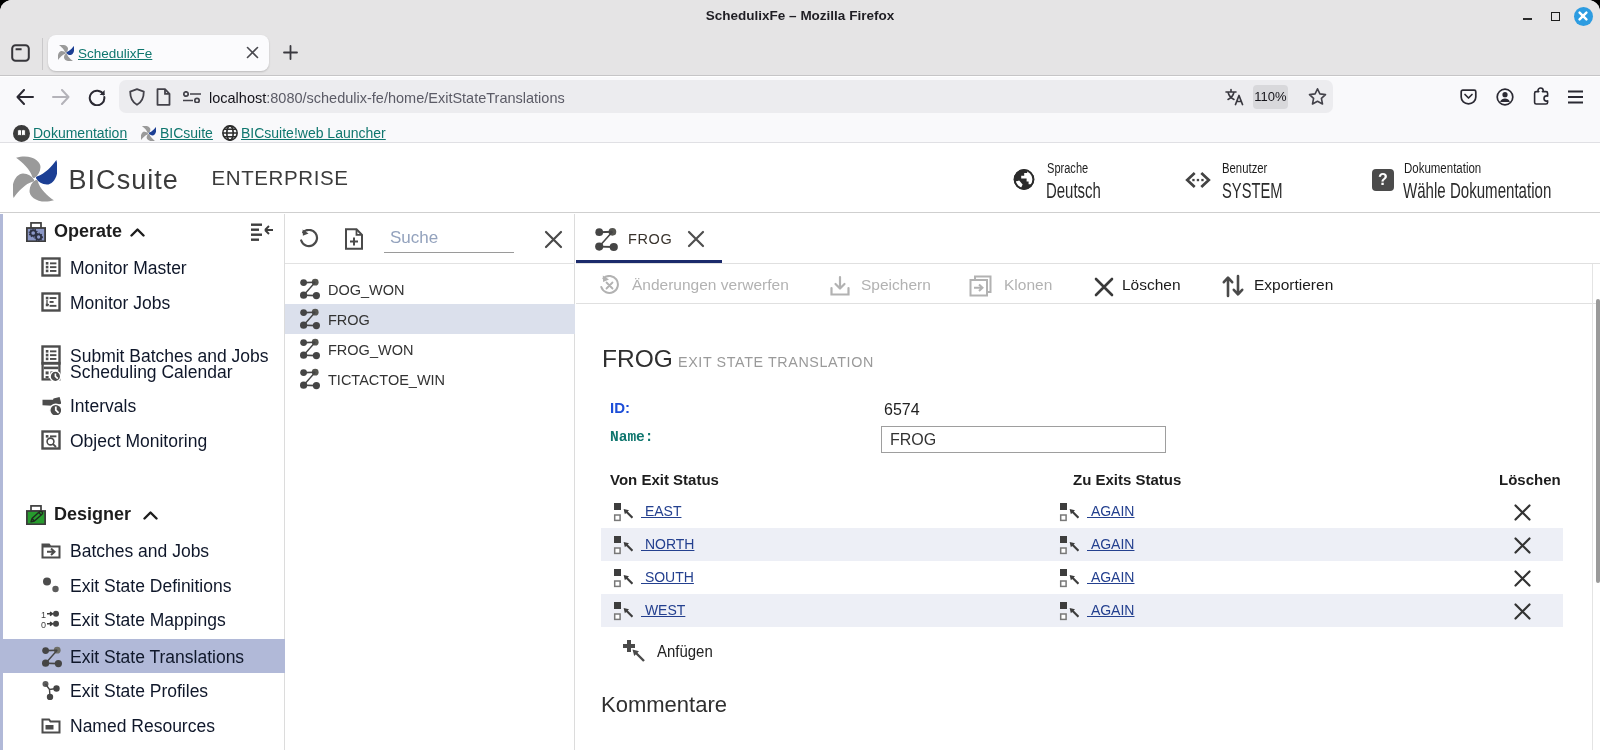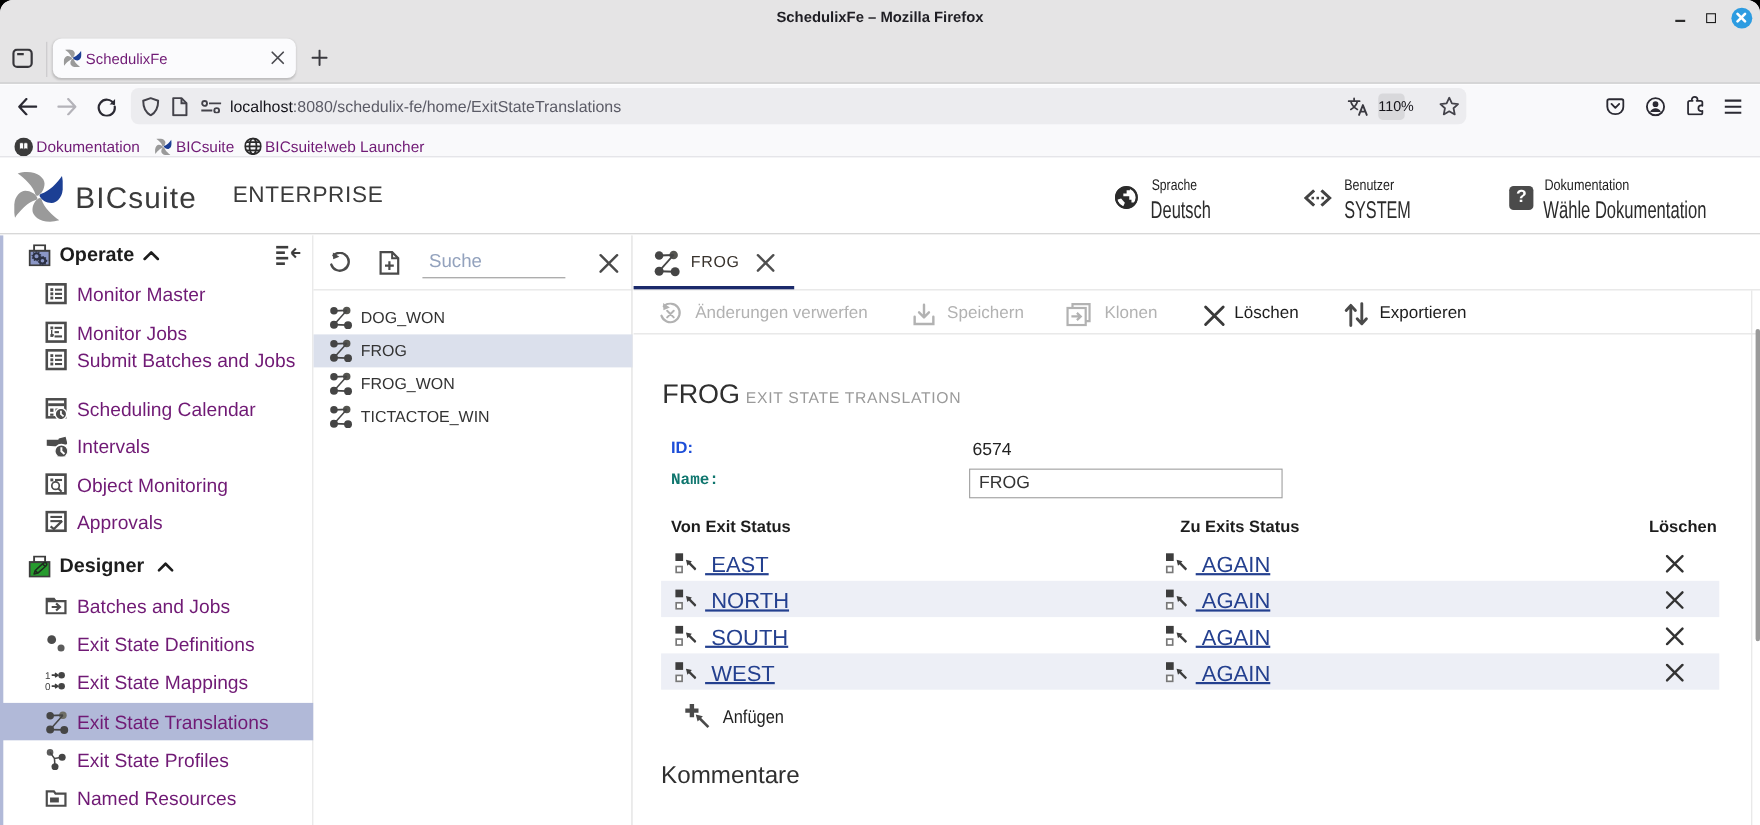--- a/index.html
+++ b/index.html
@@ -14,44 +14,44 @@
               border-bottom:1px solid #c6c5c7; }
   .wintitle { position:absolute; top:8px; left:0; width:1600px; text-align:center;
               font-size:13.5px; font-weight:bold; color:#1f1e24; }
   .tab { position:absolute; left:48px; top:35px; width:221px; height:36px; background:#fbfbfd;
          border-radius:8px; box-shadow:0 1px 2px rgba(0,0,0,.18); }
   .navbar { position:absolute; left:0; top:77px; width:1600px; height:43px; background:#f9f9fb; }
   .urlbox { position:absolute; left:119px; top:80px; width:1214px; height:33px; background:#ececef;
             border-radius:7px; }
   .bmbar { position:absolute; left:0; top:120px; width:1600px; height:23px; background:#f9f9fb;
            border-bottom:1px solid #e0e0e4; }
-  .bmtext { font-size:14px; color:#701a75; }
+  .bmtext { font-size:14px; color:#0f766e;text-decoration:underline; }
 
   
   .appheader { position:absolute; left:0; top:144px; width:1600px; height:69px; background:#fff;
                border-bottom:1px solid #cfcfcf; }
   .hlabel { font-size:14px; color:#1d1d1d; }
   .hvalue { font-size:22px; color:#2b2b2b; }
 
   
   .sidebar { position:absolute; left:0; top:214px; width:285px; height:536px; background:#fff;
              border-right:1px solid #dcdcdc; }
   .sstripe { position:absolute; left:0; top:214px; width:3px; height:536px; background:#b1b9d8; }
   .mid { position:absolute; left:285px; top:214px; width:290px; height:536px; background:#fff;
          border-right:1px solid #dcdcdc; }
   .content { position:absolute; left:576px; top:214px; width:1024px; height:536px; background:#fff; }
 
   .navitem { position:absolute; left:0; width:285px; height:34.5px; }
-  .navitem .txt { position:absolute; left:70px; top:8px; font-size:17.5px; color:#701a75; }
+  .navitem .txt { position:absolute; left:70px; top:8px; font-size:17.5px; color:#0f172a; }
   .selrow { background:#b1b9d8; }
 
   .liti { position:absolute; left:0; width:290px; height:30px; }
   .liti .txt { position:absolute; left:43px; top:8px; font-size:14.5px; color:#333; }
 
-  .link { font-size:20px; color:#24408f; text-decoration:underline; }
+  .link { font-size:14px; color:#24408f; text-decoration:underline; }
   .tbl-head { font-size:15px; font-weight:bold; color:#1d1d1d; }
   .trow { position:absolute; left:601px; width:962px; height:33px; }
   .trow.alt { background:#edeff6; }
 
   .disab { color:#b2b2b2; }
   .cond { display:inline-block; transform-origin:0 50%; }
   .toolbtn { font-size:15.5px; }
 </style>
 </head>
 <body>
@@ -121,21 +121,21 @@
     <line x1="8" y1="3" x2="19" y2="3" stroke="#43424a" stroke-width="1.7"></line>
     <circle cx="15" cy="9.5" r="2.2" stroke="#43424a" stroke-width="1.7" fill="none"></circle>
     <line x1="1" y1="9.5" x2="11" y2="9.5" stroke="#43424a" stroke-width="1.7"></line>
   </svg>
   <div class="abs" style="left:209px;top:90px;font-size:14.5px;color:#14131a;">localhost<span style="color:#5b5b66;">:8080/schedulix-fe/home/ExitStateTranslations</span></div>
 
   <svg class="abs" style="left:1225px;top:88px;" width="19" height="18" viewBox="0 0 19 18">
     <path d="M1 4 H11 M6 1.5 V4 M3 4 C3 4 4 9 9 11.5 M9 4 C9 4 8 9 3 11.5" stroke="#3a3940" stroke-width="1.6" fill="none" stroke-linecap="round"></path>
     <path d="M10.5 16.5 L14 7.5 L17.5 16.5 M11.8 13.5 H16.2" stroke="#3a3940" stroke-width="1.7" fill="none" stroke-linecap="round" stroke-linejoin="round"></path>
   </svg>
-  <div class="abs" style="left:1253px;top:85px;width:24px;height:24px;background:#d8d8db;border-radius:4px;text-align:center;font-size:13px;color:#15141a;line-height:24px;">110%</div>
+  <div class="abs" style="left:1253px;top:85px;width:35px;height:24px;background:#d8d8db;border-radius:4px;text-align:center;font-size:13px;color:#15141a;line-height:24px;">110%</div>
   <svg class="abs" style="left:1308px;top:87px;" width="19" height="19" viewBox="0 0 19 19">
     <path d="M9.5 1.8 L11.9 6.9 L17.5 7.6 L13.4 11.4 L14.5 17 L9.5 14.2 L4.5 17 L5.6 11.4 L1.5 7.6 L7.1 6.9 Z" stroke="#43424a" stroke-width="1.6" fill="none" stroke-linejoin="round"></path>
   </svg>
   <svg class="abs" style="left:1460px;top:89px;" width="17" height="16" viewBox="0 0 17 16">
     <path d="M1.2 2.8 C1.2 1.9 1.9 1.2 2.8 1.2 H14.2 C15.1 1.2 15.8 1.9 15.8 2.8 V8 C15.8 12 12.6 14.8 8.5 14.8 C4.4 14.8 1.2 12 1.2 8 Z" stroke="#2b2a33" stroke-width="1.7" fill="none"></path>
     <path d="M5 5.5 L8.5 9 L12 5.5" stroke="#2b2a33" stroke-width="1.7" fill="none" stroke-linecap="round" stroke-linejoin="round"></path>
   </svg>
   <svg class="abs" style="left:1496px;top:88px;" width="18" height="18" viewBox="0 0 18 18">
     <circle cx="9" cy="9" r="7.8" stroke="#2b2a33" stroke-width="1.7" fill="none"></circle>
     <circle cx="9" cy="6.7" r="2.6" fill="#2b2a33"></circle>
@@ -269,21 +269,21 @@
         <use href="#ic-listsq"></use>
       </svg>
       <div class="txt">Monitor Master</div>
     </div>
   <div class="navitem" style="top:284.9px;">
       <svg class="abs" style="left:41px;top:7px;" width="20" height="20" viewBox="0 0 20 20">
         <use href="#ic-listsq2"></use>
       </svg>
       <div class="txt">Monitor Jobs</div>
     </div>
-  <div class="navitem" style="top:310px;">
+  <div class="navitem" style="top:338px;">
       <svg class="abs" style="left:41px;top:7px;" width="20" height="20" viewBox="0 0 20 20">
         <use href="#ic-listsq"></use>
       </svg>
       <div class="txt">Submit Batches and Jobs</div>
     </div>
   <div class="navitem" style="top:353.9px;">
     <svg class="abs" style="left:41px;top:7px;" width="20" height="20" viewBox="0 0 20 20">
       <rect x="1.6" y="2" width="16.8" height="16.4" fill="none" stroke="#4c4c4c" stroke-width="2.3"></rect>
       <rect x="2.8" y="5.6" width="14.6" height="2.6" fill="#4c4c4c"></rect>
       <rect x="4.6" y="10.4" width="3" height="3" fill="#4c4c4c"></rect>
@@ -306,29 +306,20 @@
   <div class="navitem" style="top:422.9px;">
     <svg class="abs" style="left:41px;top:7px;" width="20" height="20" viewBox="0 0 20 20">
       <rect x="1.5" y="1.5" width="17" height="17" fill="none" stroke="#4c4c4c" stroke-width="2.4"></rect>
       <rect x="4.8" y="5" width="2.6" height="2.6" fill="#4c4c4c"></rect>
       <rect x="9" y="5.4" width="6.4" height="1.9" fill="#4c4c4c"></rect>
       <circle cx="9.5" cy="11.5" r="3.4" fill="#fff" stroke="#4c4c4c" stroke-width="1.6"></circle>
       <line x1="11.8" y1="13.8" x2="15" y2="17" stroke="#4c4c4c" stroke-width="1.8"></line>
     </svg>
     <div class="txt">Object Monitoring</div>
     </div>
-  <div class="navitem" style="top:457.4px;">
-    <svg class="abs" style="left:41px;top:7px;" width="20" height="20" viewBox="0 0 20 20">
-      <rect x="1.5" y="1.5" width="17" height="17" fill="none" stroke="#4c4c4c" stroke-width="2.4"></rect>
-      <rect x="4.8" y="5" width="10.6" height="1.9" fill="#4c4c4c"></rect>
-      <rect x="4.8" y="8.8" width="10.6" height="1.9" fill="#4c4c4c"></rect>
-      <path d="M5 14.5 L8 17 L15.5 9.5" stroke="#4c4c4c" stroke-width="2" fill="none"></path>
-    </svg>
-    <div class="txt">Approvals</div>
-    </div>
 
   <svg class="abs" style="left:26px;top:505px;" width="20" height="20" viewBox="0 0 20 20">
     <rect x="5" y="0.9" width="10" height="5.5" fill="#fff" stroke="#3d3d3d" stroke-width="1.7"></rect>
     <rect x="0.9" y="6" width="18.2" height="13.3" fill="#279b2e" stroke="#3d3d3d" stroke-width="1.8"></rect>
     <path d="M5 16.8 L6 13.6 L12.6 7.6 L15.2 10 L8.4 16 Z M6 13.6 L8.4 16 M12.6 7.6 L14 6.6 Q15.4 6 16.2 7 Q17 8 16.2 9 L15.2 10" fill="none" stroke="#1e2b1e" stroke-width="1.4" stroke-linejoin="round"></path>
     <path d="M5 16.8 L6.6 16.4 L5.6 15.4 Z" fill="#1e2b1e"></path>
   </svg>
   <div class="abs" style="left:54px;top:504px;font-size:18px;font-weight:bold;color:#1d1d1d;">Designer</div>
   <svg class="abs" style="left:143px;top:511px;" width="15" height="9" viewBox="0 0 15 9">
     <path d="M1.5 7.5 L7.5 1.5 L13.5 7.5" stroke="#1d1d1d" stroke-width="2.4" fill="none" stroke-linecap="round" stroke-linejoin="round"></path>

